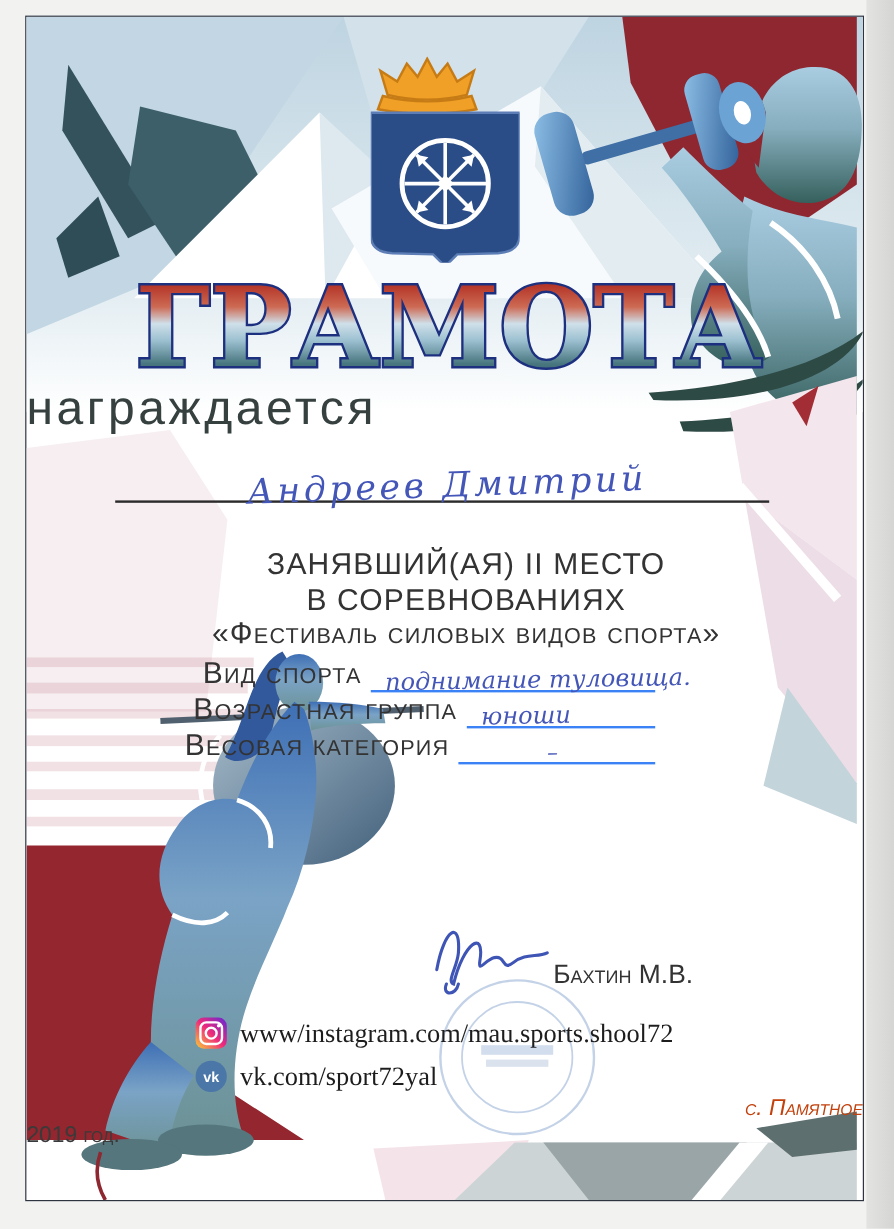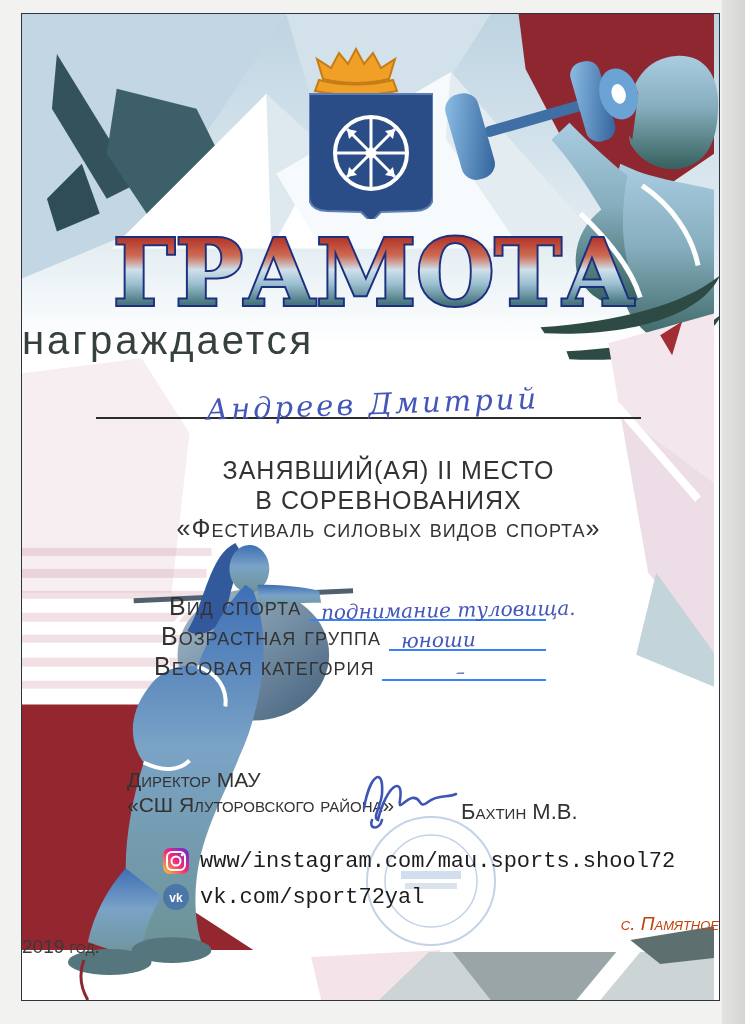--- a/index.html
+++ b/index.html
@@ -16,37 +16,37 @@
     font-size:40px; letter-spacing:3px; color:#35403f; }
   .name-line { position:absolute; left:74px; top:371px; width:545px; height:34px;
     border-bottom:2px solid #2b2b2b; }
   .handwritten { font-family:"DejaVu Serif", serif; font-style:italic; color:#4456b7; }
   .hw-name { position:absolute; left:110px; bottom:-4px; font-size:29px; letter-spacing:3px;
     transform:rotate(-2deg); white-space:nowrap; }
   .center-line { position:absolute; left:18px; width:100%; text-align:center; color:#333333;
     font-size:25px; letter-spacing:1px; }
   .sc { font-variant:small-caps; }
   .l1 { top:442px; } .l2 { top:472px; } .l3 { top:500px; }
-  .field-row { position:absolute; display:flex; align-items:center; height:30px;margin-top:44px; }
+  .field-row { position:absolute; display:flex; align-items:flex-start; height:30px; }
   .fr1 { left:147px; top:533px; width:377px; }
   .fr2 { left:139px; top:563px; width:385px; }
   .fr3 { left:132px; top:593px; width:392px; }
   .field-label { font-size:25px; letter-spacing:1px; color:#333333; white-space:nowrap; }
   .field-line { flex:1; border-bottom:2px solid #3b82f6; position:relative; height:30px; margin-left:8px; }
   .field-value { position:absolute; left:12px; bottom:-3px; font-size:20px; white-space:nowrap;
     transform:rotate(-1deg); }
   .fv3 { left:45%; font-size:18px; }
   .director { position:absolute; left:105px; top:753px; color:#333333; font-size:21px; line-height:25px; }
   .director-name { position:absolute; left:439px; top:785px; color:#333333; font-size:22px; }
   .signature-svg { position:absolute; left:330px; top:742px; width:130px; height:78px; }
   .stamp { position:absolute; left:341px; top:799px; width:136px; height:136px; opacity:0.45; }
   .social { position:absolute; left:140px; top:832px; }
   .social-row { display:flex; align-items:center; height:30px; margin-bottom:6px; }
   .social-icon { width:28px; height:28px; margin-right:10px; flex:none; }
-  .social-text { font-family:Liberation Mono, monospace; font-size:22px; color:#1d1d1d; white-space:nowrap; }
+  .social-text { font-family:Liberation Serif, serif; font-size:22px; color:#1d1d1d; white-space:nowrap; }
   .place { position:absolute; left:0; top:899px; width:100%; text-align:right; font-size:19px; color:#c2410c;font-style:italic; }
   .year  { position:absolute; left:0; top:922px; width:100%; text-align:left; font-size:19px; color:#3a3a3a; }
 </style>
 </head>
 <body>
 
 <div class="page">
   <div class="scan-strip"></div>
 
   <div class="certificate">
@@ -218,24 +218,20 @@
       </span>
     </div>
 
     <svg class="stamp" viewBox="0 0 136 136">
       <circle cx="68" cy="68" r="64" fill="none" stroke="#7b9ccb" stroke-width="2"></circle>
       <circle cx="68" cy="68" r="46" fill="none" stroke="#7b9ccb" stroke-width="1.5"></circle>
       <rect x="38" y="58" width="60" height="8" fill="#9db6d8"></rect>
       <rect x="42" y="70" width="52" height="6" fill="#aebfda"></rect>
     </svg>
 
-    <div class="director sc">
-      <div>Директор МАУ</div>
-      <div>«СШ Ялуторовского района»</div>
-    </div>
     <svg class="signature-svg" viewBox="0 0 130 78">
       <path d="M12,52 C18,18 32,10 30,38 C29,50 20,62 26,64 C34,30 52,18 48,44
                C46,56 52,44 60,42 C70,40 66,54 76,46 C86,38 96,42 104,38
                M20,64 C16,74 28,74 30,64" fill="none" stroke="#3f55b5" stroke-width="2.6" stroke-linecap="round"></path>
     </svg>
     <div class="director-name sc">Бахтин М.В.</div>
 
     <div class="social">
       <div class="social-row">
         <svg class="social-icon" viewBox="0 0 28 28">

